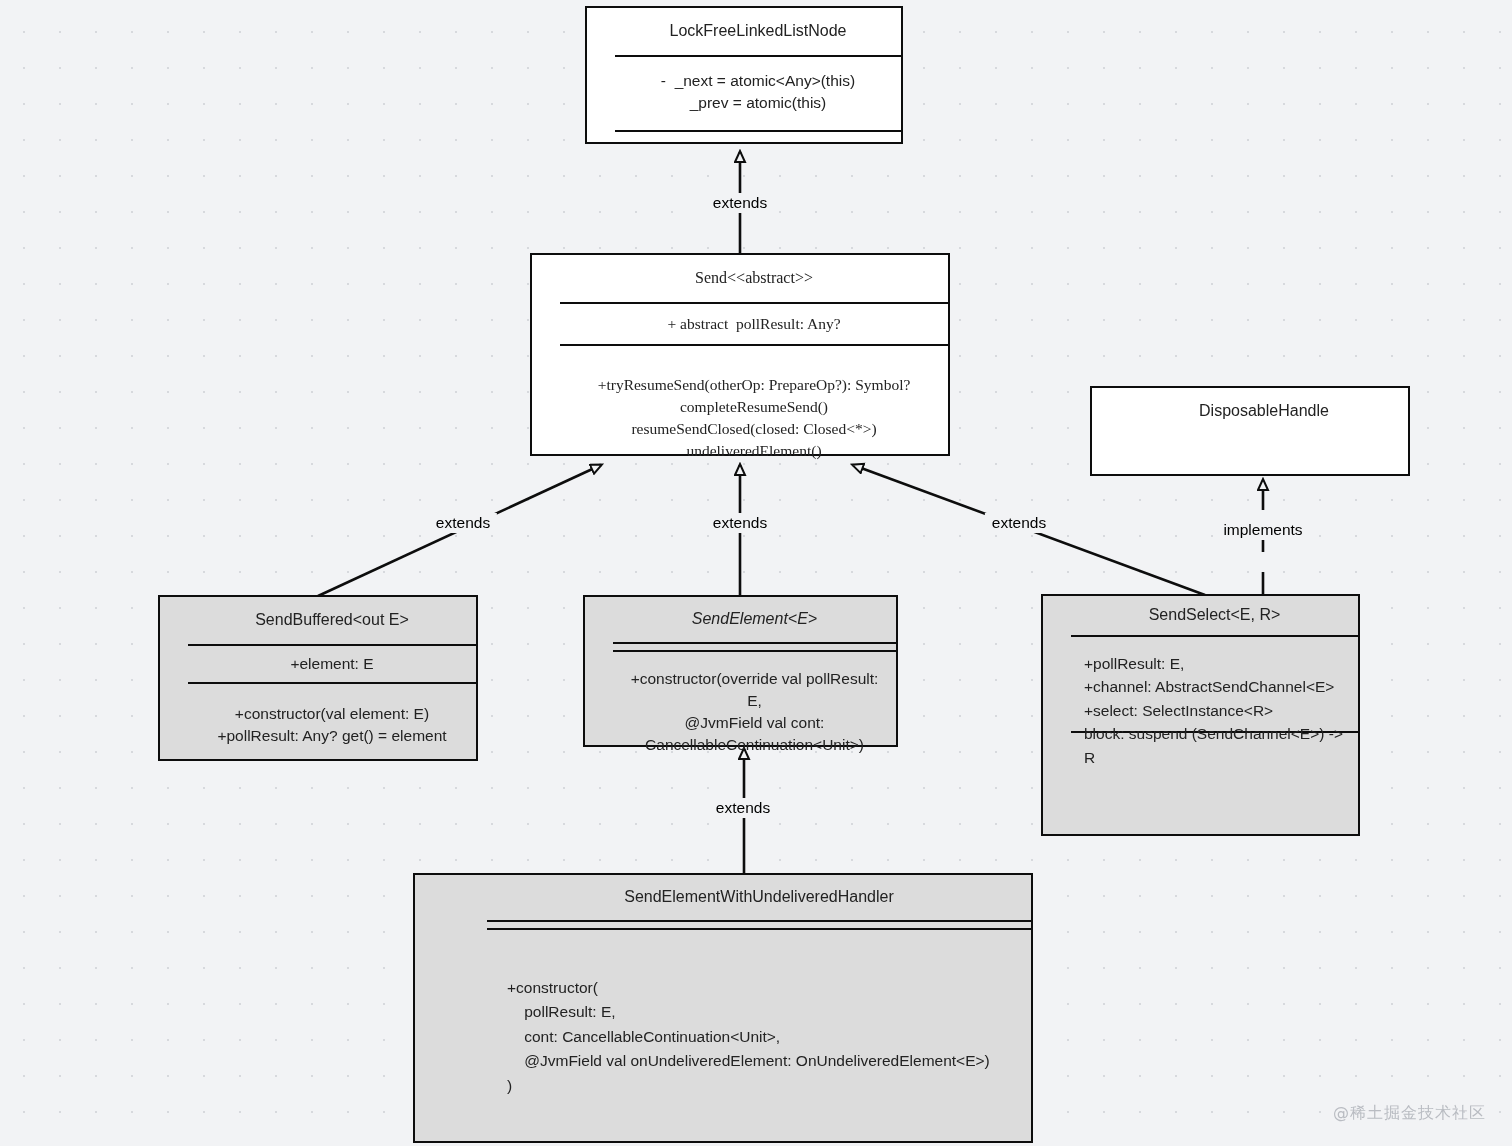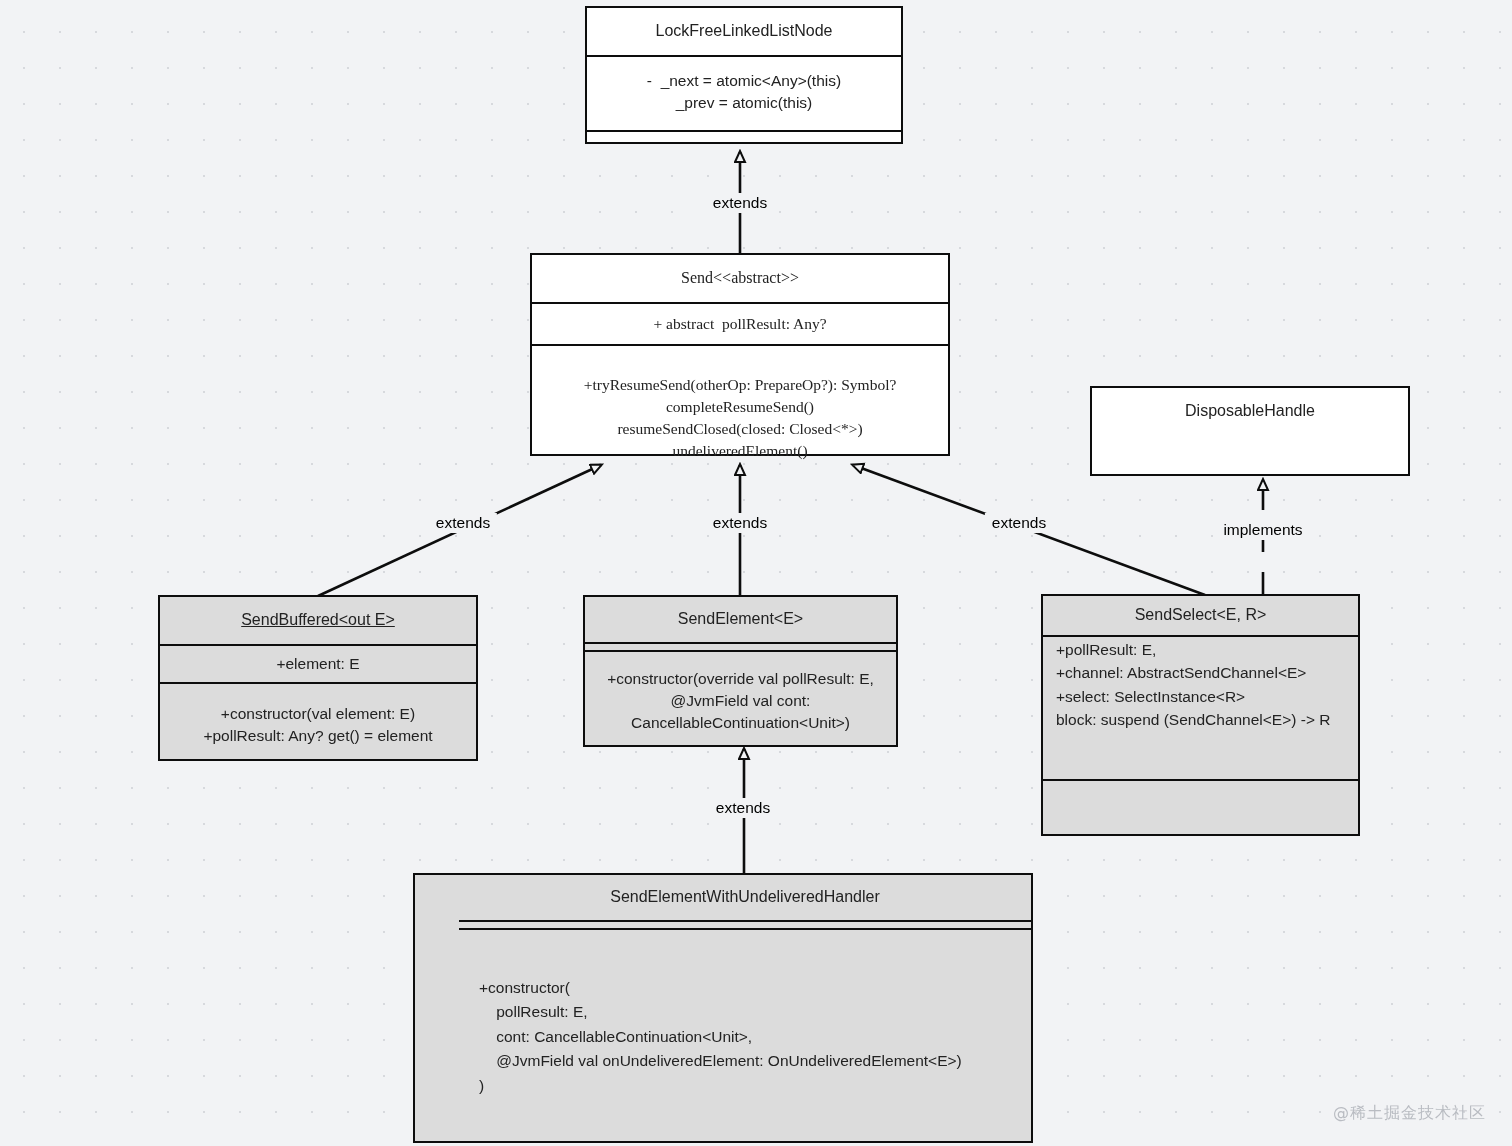--- a/index.html
+++ b/index.html
@@ -38,20 +38,21 @@
   .umlbox.shaded {
     background: #dcdcdc;
   }
   .compartment {
     box-sizing: border-box;
     padding: 9px 10px;
     text-align: center;
     line-height: 1.42;
     font-size: 15.5px;
     white-space: pre-wrap;
+    margin-left: 28px;
   }
   .compartment + .compartment {
     border-top: 2.5px solid #0d0d0d;
   }
   .compartment.title {
     font-size: 16px;
     padding: 12px 10px;
   }
   .compartment.empty {
     padding: 2px 10px;
@@ -136,37 +137,37 @@
 completeResumeSend()
 resumeSendClosed(closed: Closed&lt;*&gt;)
 undeliveredElement()</div>
   </div>
 
   <div class="umlbox" style="left:1090px; top:386px; width:320px; height:90px;">
     <div class="compartment title">DisposableHandle</div>
   </div>
 
   <div class="umlbox shaded" style="left:158px; top:595px; width:320px; height:166px;">
-    <div class="compartment title" style="padding:12px;text-decoration:underline;">SendBuffered&lt;out E&gt;</div>
+    <div class="compartment title" style="padding:12px;">SendBuffered&lt;out E&gt;</div>
     <div class="compartment" style="padding:7px 10px;">+element: E</div>
     <div class="compartment" style="padding:19px 10px;">+constructor(val element: E)
 +pollResult: Any? get() = element</div>
   </div>
 
   <div class="umlbox shaded" style="left:583px; top:595px; width:315px; height:152px;">
-    <div class="compartment title" style="padding:11px 10px;">SendElement&lt;E&gt;</div>
+    <div class="compartment title" style="padding:11px 10px;font-style:italic;">SendElement&lt;E&gt;</div>
     <div class="compartment empty"></div>
     <div class="compartment" style="padding:16px 10px 12px;">+constructor(override val pollResult: E,
 @JvmField val cont:
 CancellableContinuation&lt;Unit&gt;)</div>
   </div>
 
   <div class="umlbox shaded" style="left:1041px; top:594px; width:319px; height:242px;">
     <div class="compartment title" style="padding:8px 24px;border-radius:7px;">SendSelect&lt;E, R&gt;</div>
-    <div class="compartment left" style="padding:1px 10px 15px 13px; line-height:1.52; height:144px;">+pollResult: E,
+    <div class="compartment left" style="padding:15px 10px 15px 13px; line-height:1.52; height:96px;">+pollResult: E,
 +channel: AbstractSendChannel&lt;E&gt;
 +select: SelectInstance&lt;R&gt;
 block: suspend (SendChannel&lt;E&gt;) -&gt; R</div>
     <div class="compartment" style="height:66px;"></div>
   </div>
 
   <div class="umlbox shaded" style="left:413px; top:873px; width:620px; height:270px;padding-left:44px;">
     <div class="compartment title" style="padding:11px 10px;">SendElementWithUndeliveredHandler</div>
     <div class="compartment empty"></div>
     <div class="compartment mono-indent" style="padding-top:46px;">+constructor(

